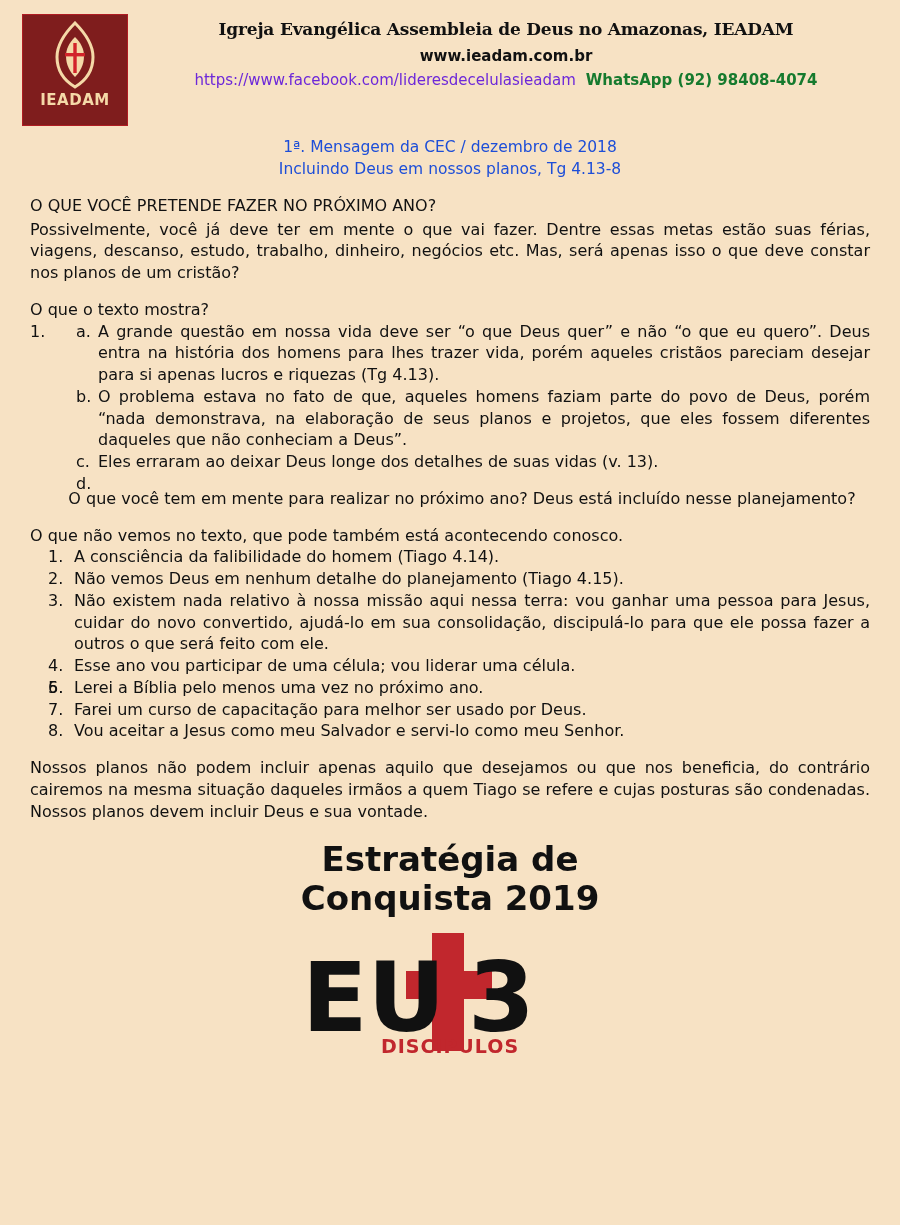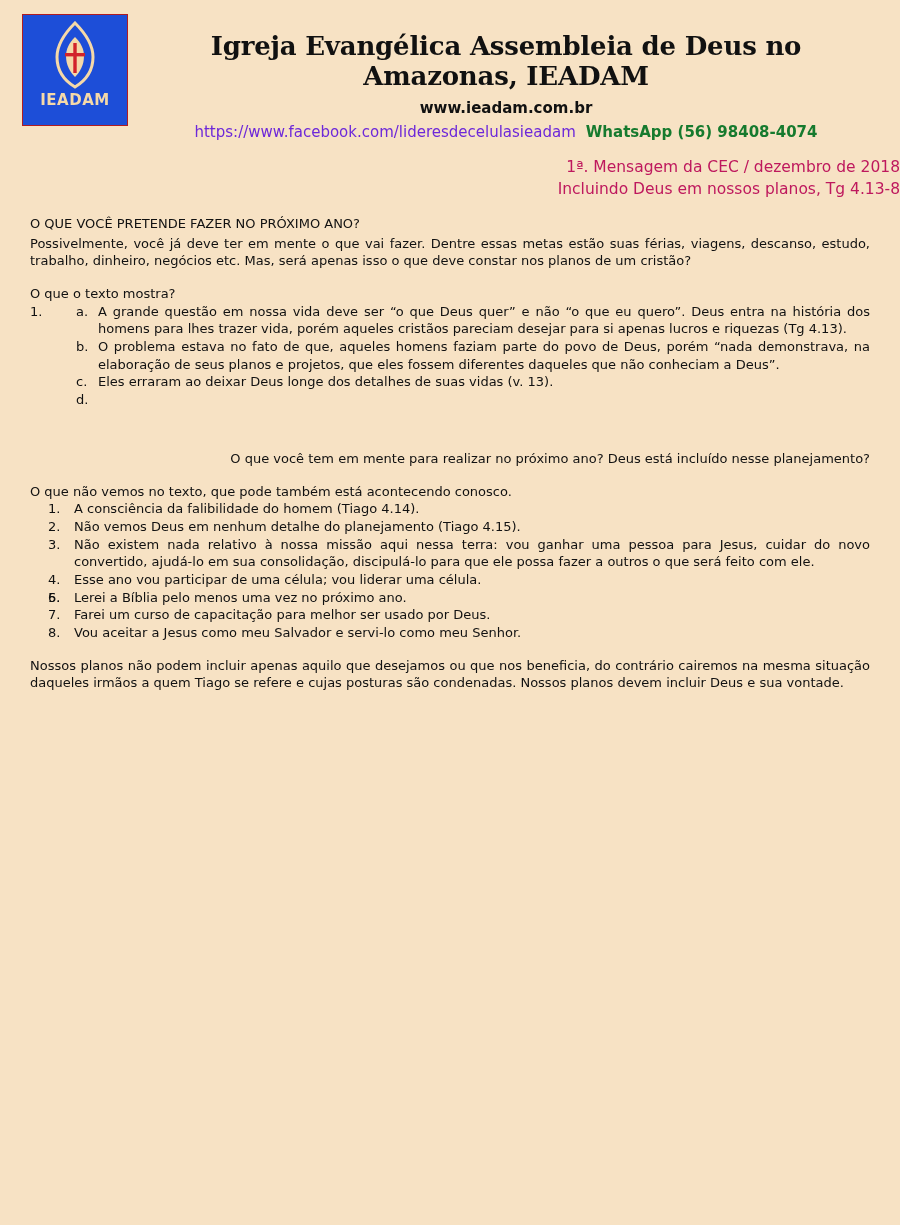--- a/index.html
+++ b/index.html
@@ -28,21 +28,21 @@
     position: relative;
     padding: 12px 0 0 0;
     height: 120px;
   }
   .logo {
     position: absolute;
     left: 22px;
     top: 14px;
     width: 104px;
     height: 110px;
-    background: #1d4ed8;
+    background: #7f1d1d;
     border: 1px solid #b01c22;
     display: flex;
     flex-direction: column;
     align-items: center;
     justify-content: flex-start;
   }
   .logo-flame {
     margin-top: 6px;
     width: 64px;
     height: 68px;
@@ -59,24 +59,24 @@
   }
 
   .header-main {
     margin-left: 132px;
     margin-right: 20px;
     text-align: center;
   }
   .org-title {
     font-family: "DejaVu Serif", serif;
     font-weight: bold;
-    font-size: 26px;
+    font-size: 17px;
     color: #111;
     line-height: 1.15;
-    margin-top: 20px;
+    margin-top: 8px;
     letter-spacing: -0.2px;
   }
   .org-site {
     font-size: 15px;
     margin-top: 7px;
     color: #111;
     font-weight: bold;
   }
   .org-links {
     margin-top: 6px;
@@ -84,31 +84,31 @@
     white-space: nowrap;
   }
   .org-fb { color: #6d28d9; }
   .org-whats {
     color: #167a2e;
     font-weight: bold;
     margin-left: 10px;
   }
 
   .subheader {
-    text-align: right;
-    margin-top: 24px;
+    text-align: center;
+    margin-top: 4px;
     font-size: 15.5px;
     line-height: 1.45;
-    color: #be185d;
+    color: #1d4ed8;
   }
 
   
   .content {
     margin: 14px 30px 0 30px;
-    font-size: 13px;
+    font-size: 16px;
     line-height: 1.36;
     color: #111;
     text-align: justify;
   }
   .q-title {
     margin-top: 4px;
     margin-bottom: 2px;
     text-align: left;
   }
   .para {
@@ -162,22 +162,21 @@
     text-align: justify;
   }
   ol.numlist > li > .marker {
     position: absolute;
     left: 0;
     top: 0;
   }
 
   .indent-q {
     margin-left: 24px;
-    text-align: right;
-    margin-top: 44px;
+    text-align: center;
   }
 
   
   .brand {
     margin-top: 18px;
     text-align: center;
   }
   .brand-line1, .brand-line2 {
     font-family: "DejaVu Sans", sans-serif;
     font-weight: bold;
@@ -211,21 +210,21 @@
           <rect x="22" y="32" width="20" height="3.4" fill="#d2232a"></rect>
         </svg>
       </div>
       <div class="logo-text">IEADAM</div>
     </div>
 
     <div class="header-main">
       <div class="org-title">Igreja Evangélica Assembleia de Deus no Amazonas, IEADAM</div>
       <div class="org-site">www.ieadam.com.br</div>
       <div class="org-links">
-        <span class="org-fb">https://www.facebook.com/lideresdecelulasieadam</span><span class="org-whats">WhatsApp (56) 98408-4074</span>
+        <span class="org-fb">https://www.facebook.com/lideresdecelulasieadam</span><span class="org-whats">WhatsApp (92) 98408-4074</span>
       </div>
     </div>
   </div>
 
   <div class="subheader">
     <div>1ª. Mensagem da CEC / dezembro de 2018</div>
     <div>Incluindo Deus em nossos planos, Tg 4.13-8</div>
   </div>
 
   <div class="content">
@@ -301,14 +300,34 @@
         <span class="marker">8.</span>
         <span>Vou aceitar a Jesus como meu Salvador e servi-lo como meu Senhor.</span>
       </li>
     </ol>
 
     <div class="spacer"></div>
 
     <div class="para">Nossos planos não podem incluir apenas aquilo que desejamos ou que nos beneficia, do contrário cairemos na mesma situação daqueles irmãos a quem Tiago se refere e cujas posturas são condenadas. Nossos planos devem incluir Deus e sua vontade.</div>
   </div>
 
+  <div class="brand">
+    <div class="brand-line1">Estratégia de</div>
+    <div class="brand-line2">Conquista 2019</div>
+
+    <div class="eu3">
+      <svg width="320" height="132" viewBox="0 0 320 132" aria-hidden="true">
+
+        <g>
+          <rect x="142" y="6" width="32" height="118" fill="#c1272d"></rect>
+          <rect x="116" y="44" width="86" height="28" fill="#c1272d"></rect>
+        </g>
+
+        <text x="12" y="104" font-family="DejaVu Sans, sans-serif" font-size="96" font-weight="bold" fill="#111">EU</text>
+
+        <text x="178" y="104" font-family="DejaVu Sans, sans-serif" font-size="96" font-weight="bold" fill="#111">3</text>
+
+        <text x="160" y="126" text-anchor="middle" font-family="DejaVu Sans, sans-serif" font-size="19" font-weight="bold" fill="#c1272d" letter-spacing="1">DISCIPULOS</text>
+      </svg>
+    </div>
+  </div>
 
 </div>
 
 </body></html>

